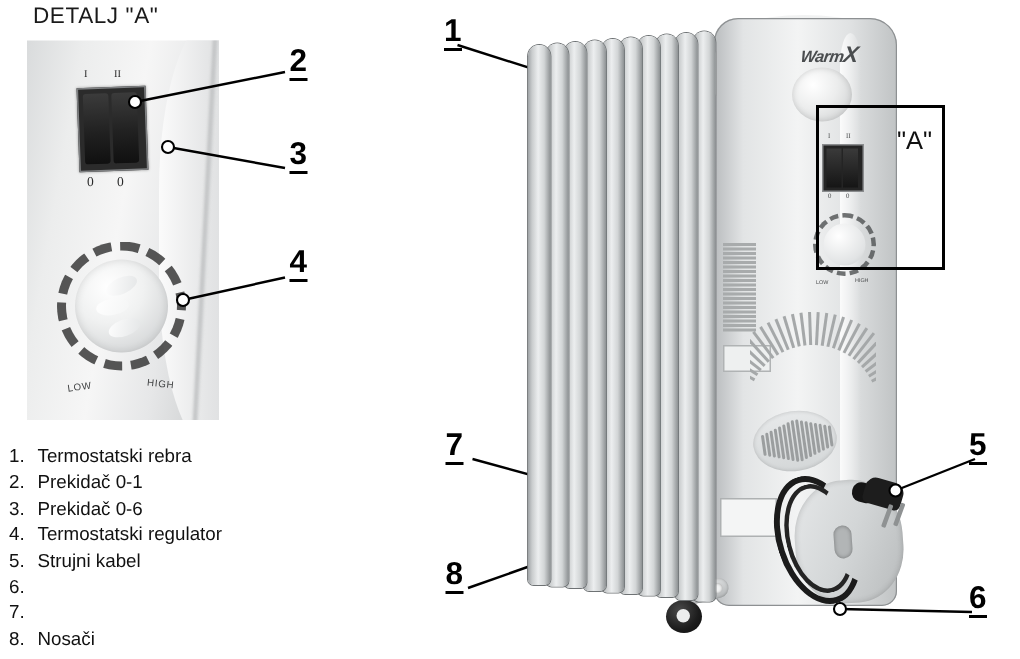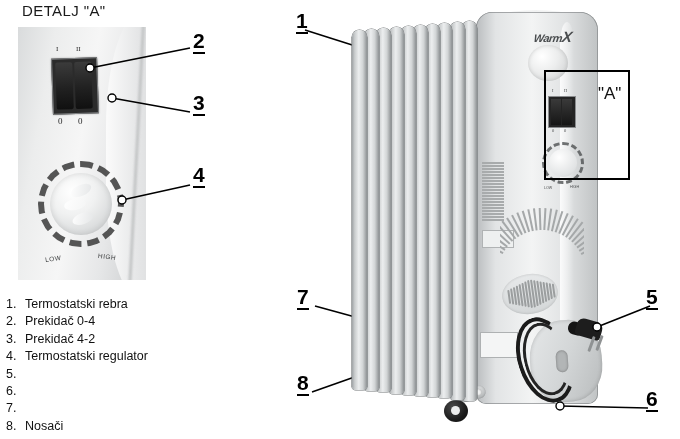--- a/index.html
+++ b/index.html
@@ -776,32 +776,33 @@
   <div class="callout-num" style="left:297px; top:286px;">7</div>
   <div class="callout-num" style="left:297px; top:372px;">8</div>
 
   <div class="legend" id="legend">
       <div class="legend-item">
         <span class="legend-num">1.</span>
         <span>Termostatski rebra</span>
       </div>
       <div class="legend-item">
         <span class="legend-num">2.</span>
-        <span>Prekidač 0-4</span>
+        <span>Prekidač 0-1</span>
       </div>
       <div class="legend-item">
         <span class="legend-num">3.</span>
-        <span>Prekidač 4-2</span>
+        <span>Prekidač 0-6</span>
       </div>
       <div class="legend-item">
         <span class="legend-num">4.</span>
         <span>Termostatski regulator</span>
       </div>
       <div class="legend-item">
         <span class="legend-num">5.</span>
+        <span>Strujni kabel</span>
       </div>
       <div class="legend-item">
         <span class="legend-num">6.</span>
       </div>
       <div class="legend-item">
         <span class="legend-num">7.</span>
       </div>
       <div class="legend-item">
         <span class="legend-num">8.</span>
         <span>Nosači</span>

